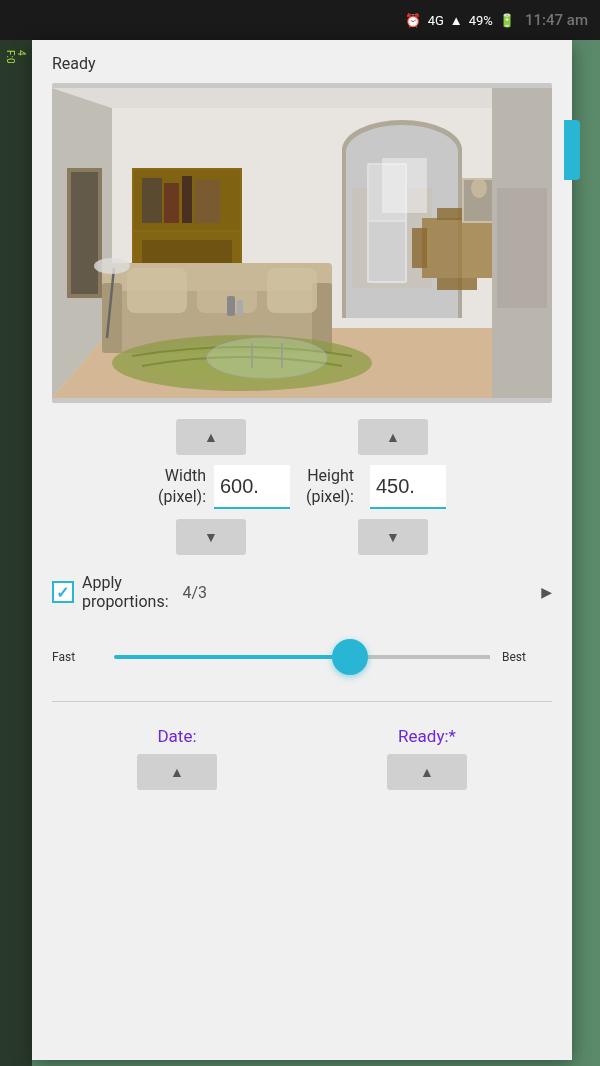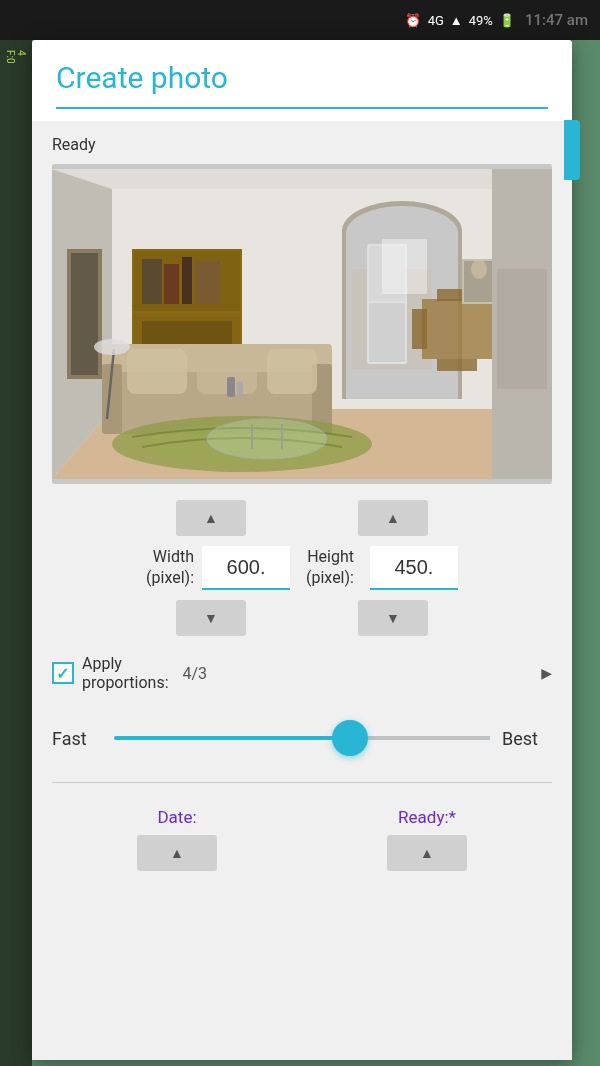--- a/index.html
+++ b/index.html
@@ -167,28 +167,28 @@
     }
 
     .dim-label {
       font-size: 16px;
       color: #333;
       line-height: 1.3;
       text-align: right;
     }
 
     .dim-input {
-      width: 88px;
+      width: 76px;
       height: 44px;
       border: none;
       border-bottom: 2px solid #29b6d4;
       background: white;
       font-size: 20px;
       color: #333;
-      text-align: center;
+      text-align: left;
       padding: 0 6px;
       outline: none;
     }
 
     .proportions-row {
       display: flex;
       align-items: center;
       gap: 10px;
       padding: 8px 0;
     }
@@ -234,21 +234,21 @@
     }
 
     .quality-row {
       display: flex;
       align-items: center;
       gap: 12px;
       padding: 8px 0;
     }
 
     .quality-label {
-      font-size: 18px;
+      font-size: 12px;
       color: #333;
       width: 50px;
     }
 
     .quality-slider-container {
       flex: 1;
       position: relative;
       height: 40px;
       display: flex;
       align-items: center;
@@ -338,24 +338,20 @@
 
 <div class="bg-app">
   <div class="bg-left-panel">
     <span class="bg-left-text">4<br>F:0</span>
   </div>
 </div>
 
 <div class="dialog-overlay">
   <div class="right-side-handle"></div>
 
-  <div class="dialog-header">
-    <div class="dialog-title">Create photo</div>
-    <div class="dialog-divider"></div>
-  </div>
 
   <div class="dialog-body">
     <div class="status-label">Ready</div>
 
     <div class="preview-container">
       <svg class="room-svg" viewBox="0 0 500 310" xmlns="http://www.w3.org/2000/svg">
 
         <rect x="0" y="0" width="500" height="310" fill="#d8d5cc"></rect>
 
         <polygon points="60,20 440,20 440,240 60,240" fill="#e8e5e0"></polygon>

